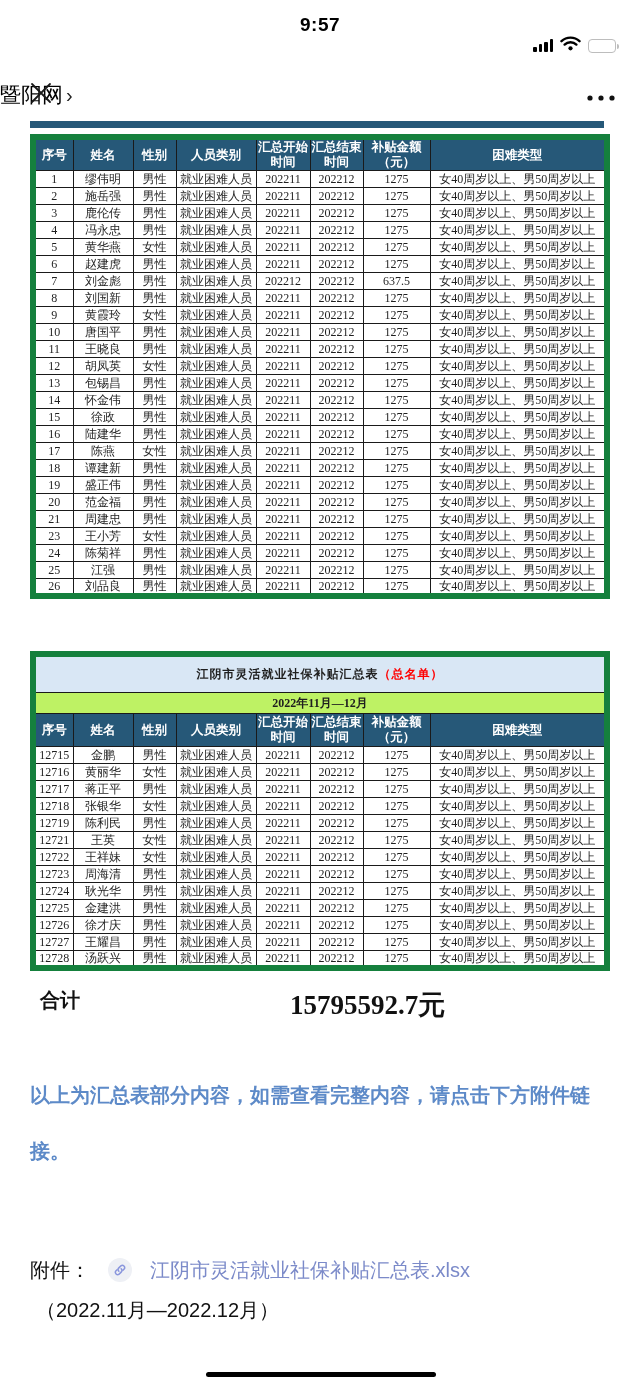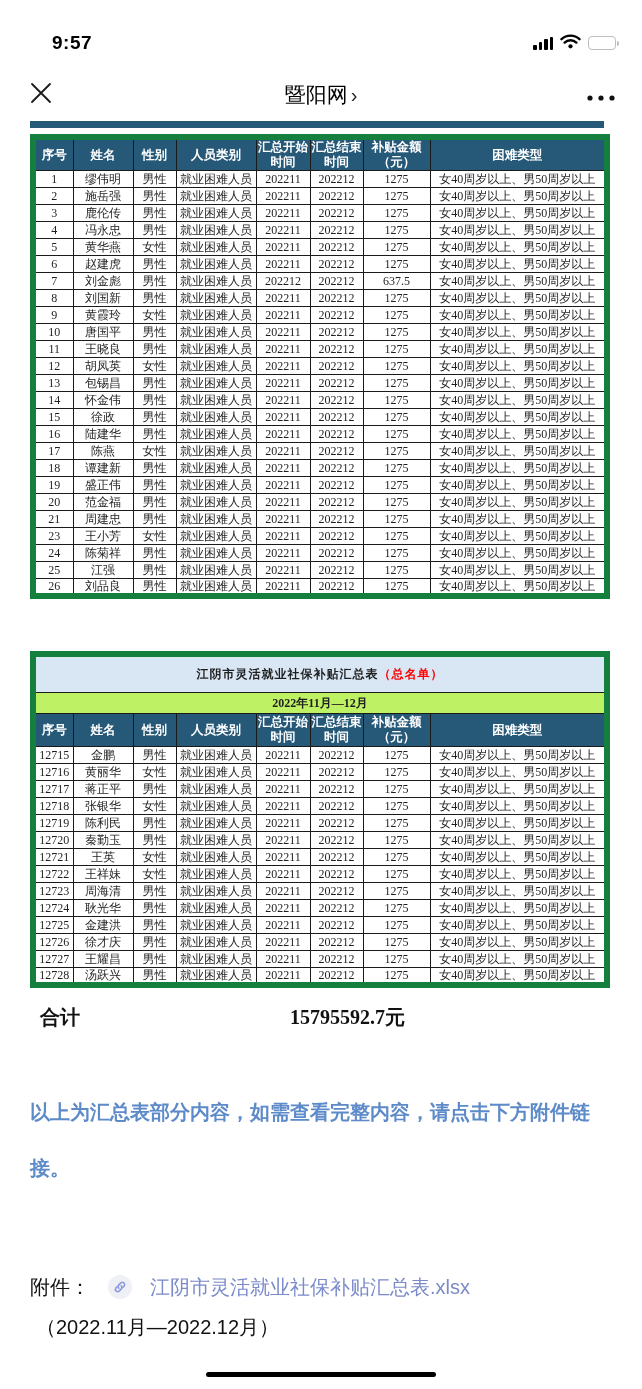--- a/index.html
+++ b/index.html
@@ -1,37 +1,37 @@
 <!DOCTYPE html>
 <html><head>
 <meta charset="utf-8">
 <style>
   * { margin:0; padding:0; box-sizing:border-box; }
   html,body { width:642px; height:1389px; background:#fff; overflow:hidden;
     font-family:"Liberation Sans", sans-serif; }
   body { position:relative; }
 
   
-  .statusbar { height:72px; display:flex; align-items:center; padding:14px 26px 0 52px; }
+  .statusbar { height:72px; display:flex; align-items:center; padding:14px 26px 0 24px;flex-direction:column; }
   .time { font-size:19px; font-weight:bold; color:#000; letter-spacing:.5px; }
   .status-icons { margin-left:auto; display:flex; align-items:center; gap:7px; }
   .signal { display:flex; align-items:flex-end; gap:2px; height:13px; }
   .signal i { display:block; width:3.5px; background:#000; border-radius:1px; }
   .signal i:nth-child(1){height:5px}.signal i:nth-child(2){height:8px}
   .signal i:nth-child(3){height:10.5px}.signal i:nth-child(4){height:13px}
   .battery { position:relative; width:28px; height:14px; border:1.5px solid #bdbdbd;
     border-radius:4px; padding:1.5px; }
   .battery .fill { width:80%; height:100%; background:#f3c111; border-radius:2px; }
   .battery .nub { position:absolute; right:-4px; top:4px; width:2.5px; height:5px;
     background:#bdbdbd; border-radius:0 2px 2px 0; }
 
   
   .navbar { height:46px; position:relative; display:flex; align-items:center; }
   .close-btn { position:absolute; left:28px; top:8px; width:26px; height:26px; cursor:pointer; }
-  .nav-title { width:100%; text-align:center; font-size:21px; color:#000; }
+  .nav-title { width:100%; text-align:left; font-size:21px; color:#000; }
   .nav-title .chev { color:#222; font-weight:300; font-size:20px; margin-left:3px; }
   .more-btn { position:absolute; right:26px; top:16px; cursor:pointer; }
 
   
   .cut-strip { margin:3px 0 0 30px; width:574px; height:7px; background:#265878; }
 
   
   .tbl { margin-left:30px; width:574px; border-collapse:collapse; table-layout:fixed;
     border:6px solid #15803d; }
   .tbl col.c1{width:40px}.tbl col.c2{width:60px}.tbl col.c3{width:43px}
@@ -47,21 +47,21 @@
   .title-cell { background:#d9e7f5; height:39px !important; font-size:19px; font-weight:bold;
     font-family:"Liberation Serif", serif; color:#000; letter-spacing:1px; white-space:normal !important; }
   .title-cell .hl { color:#ff0000; }
   .subtitle-cell { background:#bef264; height:21px !important; font-size:13px; font-weight:bold;
     font-family:"Liberation Sans", sans-serif; color:#111; }
 
   
   .total-row { position:relative; margin:16px 0 0 40px; height:30px;
     font-family:"Liberation Serif", serif; font-weight:bold; color:#111; }
   .total-row .lbl { font-size:20px; }
-  .total-row .val { position:absolute; left:250px; top:0; font-size:20px; }
+  .total-row .val { position:absolute; left:250px; top:0; font-size:27px; }
 
   
   .notice { margin:50px 30px 0 30px; font-size:20px; line-height:56px; font-weight:600;
     color:#5d8ac8; }
 
   
   .attachment { margin:78px 30px 0 30px; font-size:20px; }
   .att-line1 { display:flex; align-items:center; gap:18px; }
   .att-label { color:#111; }
   .link-icon { width:24px; height:24px; border-radius:50%; background:#eef0f5;
@@ -474,30 +474,20 @@
         <td>12719</td>
         <td>陈利民</td>
         <td>男性</td>
         <td>就业困难人员</td>
         <td>202211</td>
         <td>202212</td>
         <td>1275</td>
         <td>女40周岁以上、男50周岁以上</td>
       </tr>
       <tr>
-        <td>12720</td>
-        <td>秦勤玉</td>
-        <td>男性</td>
-        <td>就业困难人员</td>
-        <td>202211</td>
-        <td>202212</td>
-        <td>1275</td>
-        <td>女40周岁以上、男50周岁以上</td>
-      </tr>
-      <tr>
         <td>12721</td>
         <td>王英</td>
         <td>女性</td>
         <td>就业困难人员</td>
         <td>202211</td>
         <td>202212</td>
         <td>1275</td>
         <td>女40周岁以上、男50周岁以上</td>
       </tr>
       <tr>

